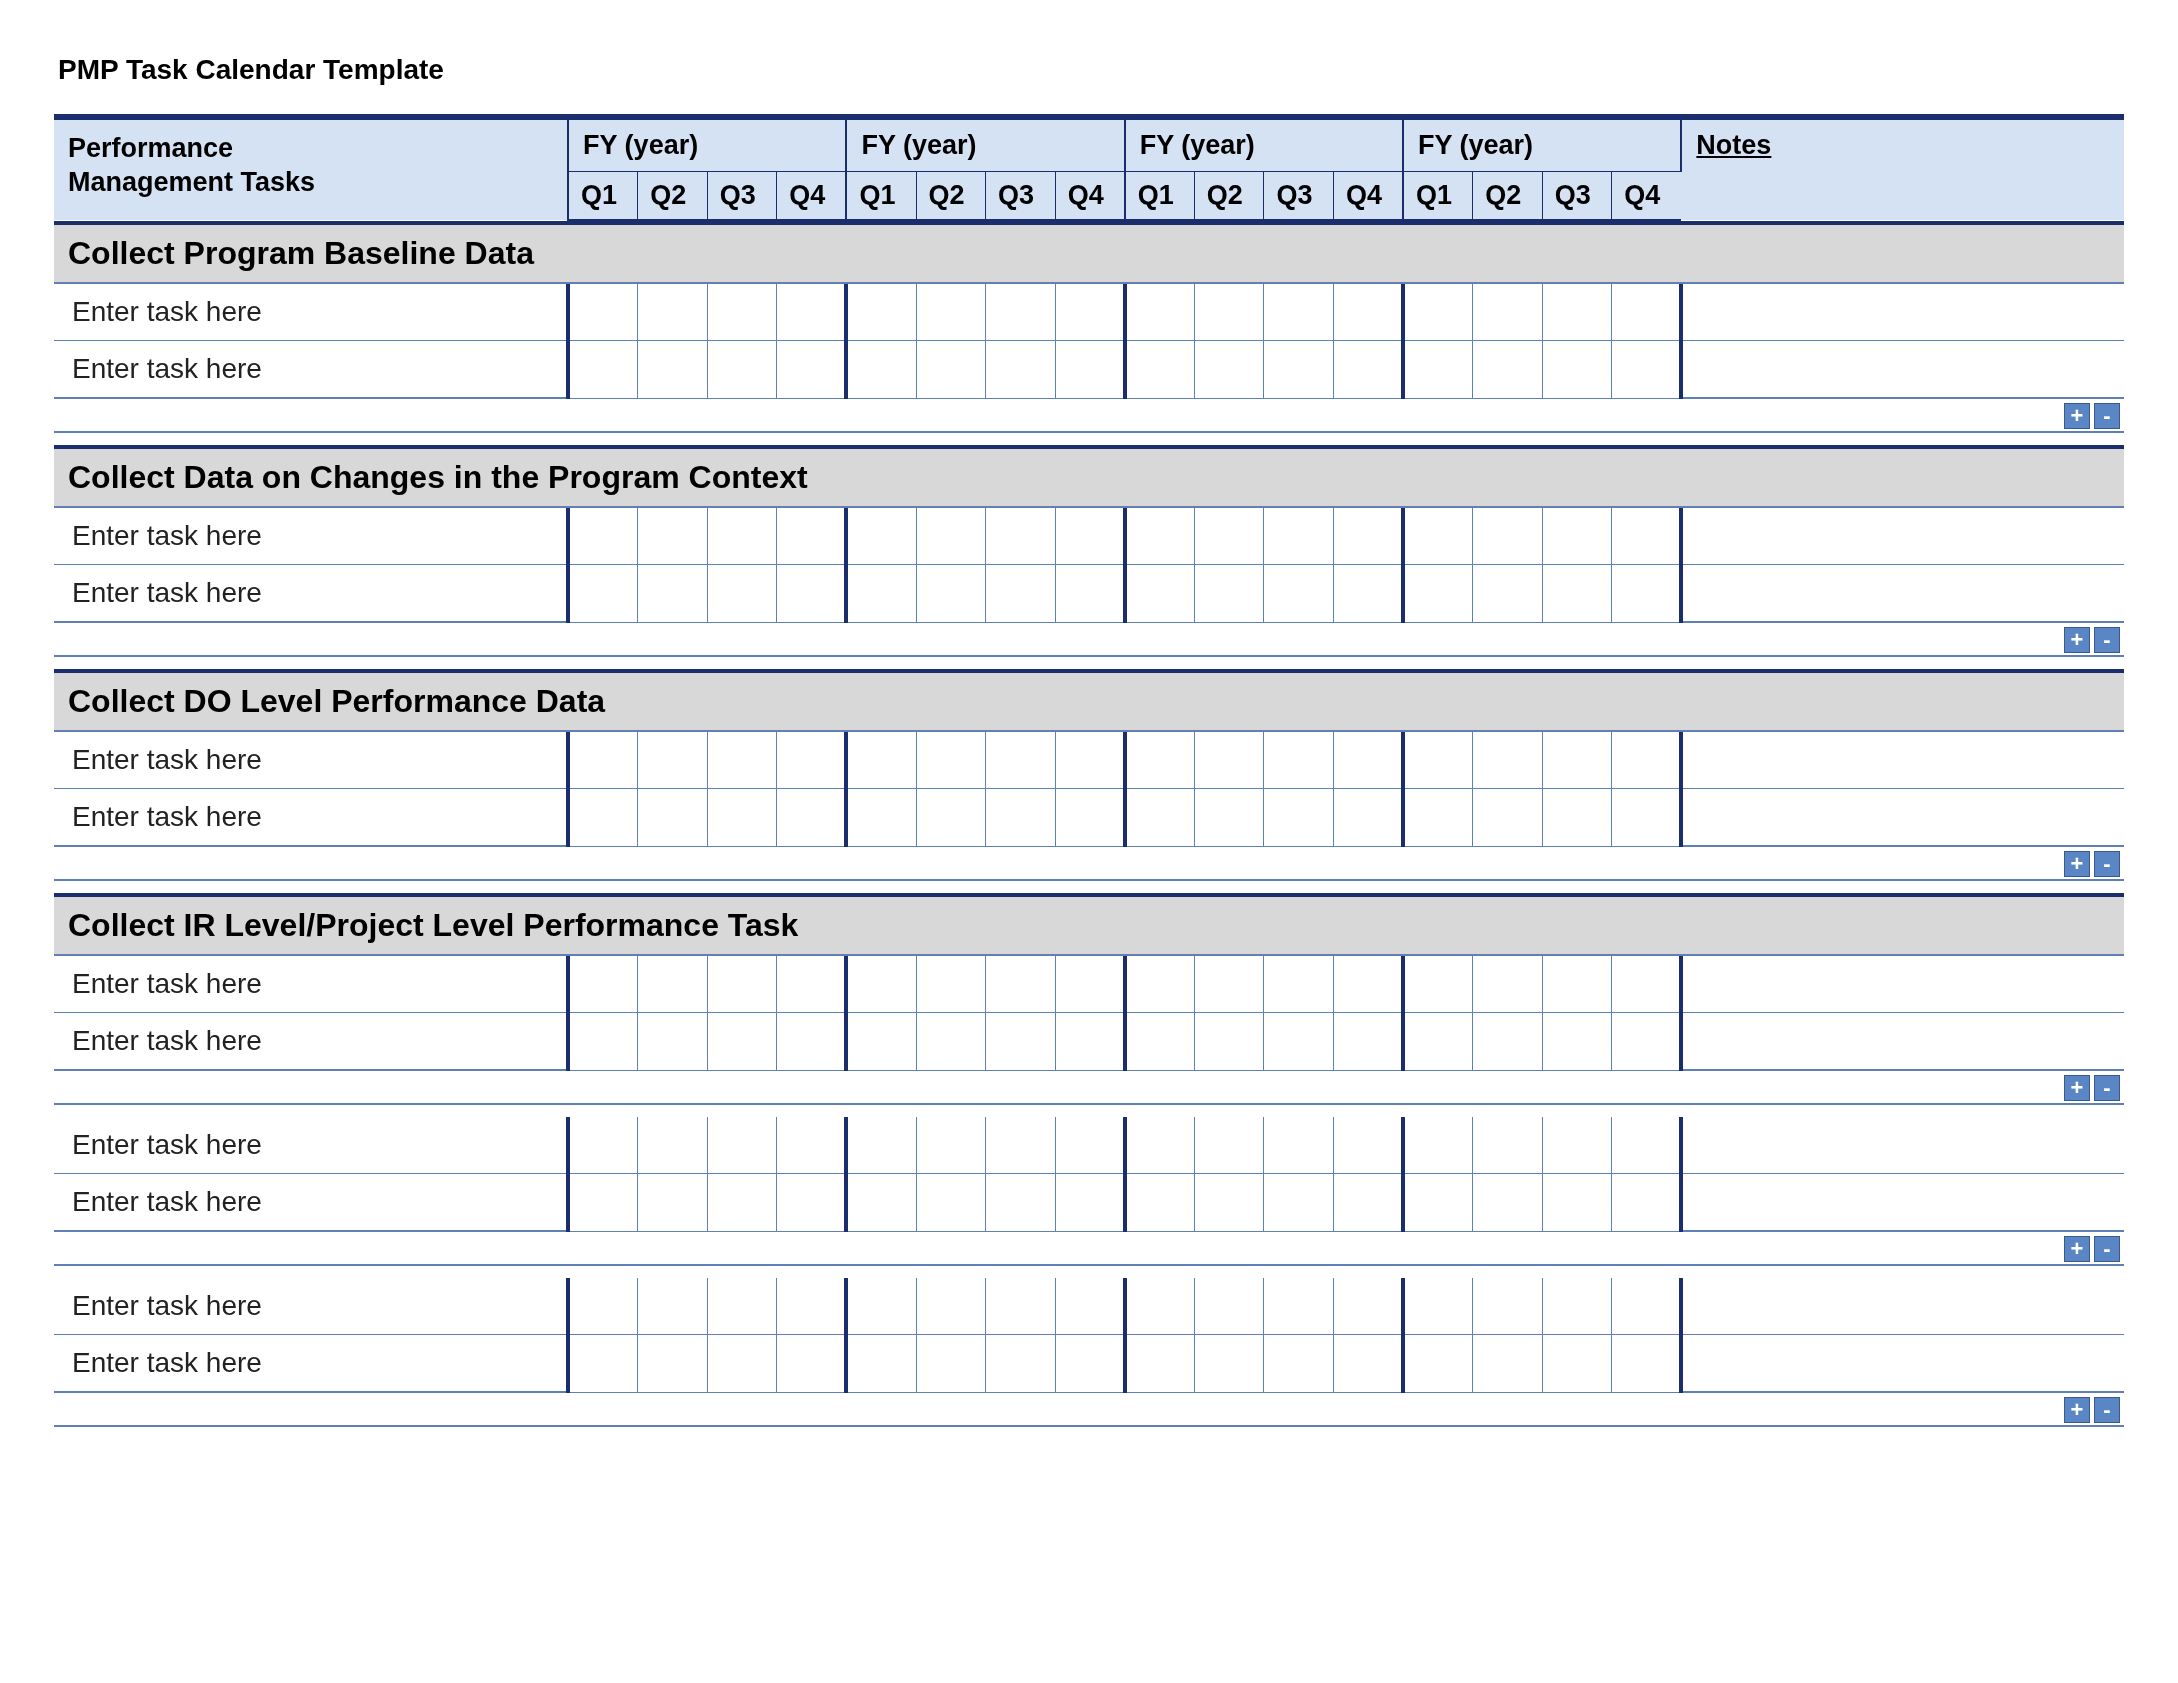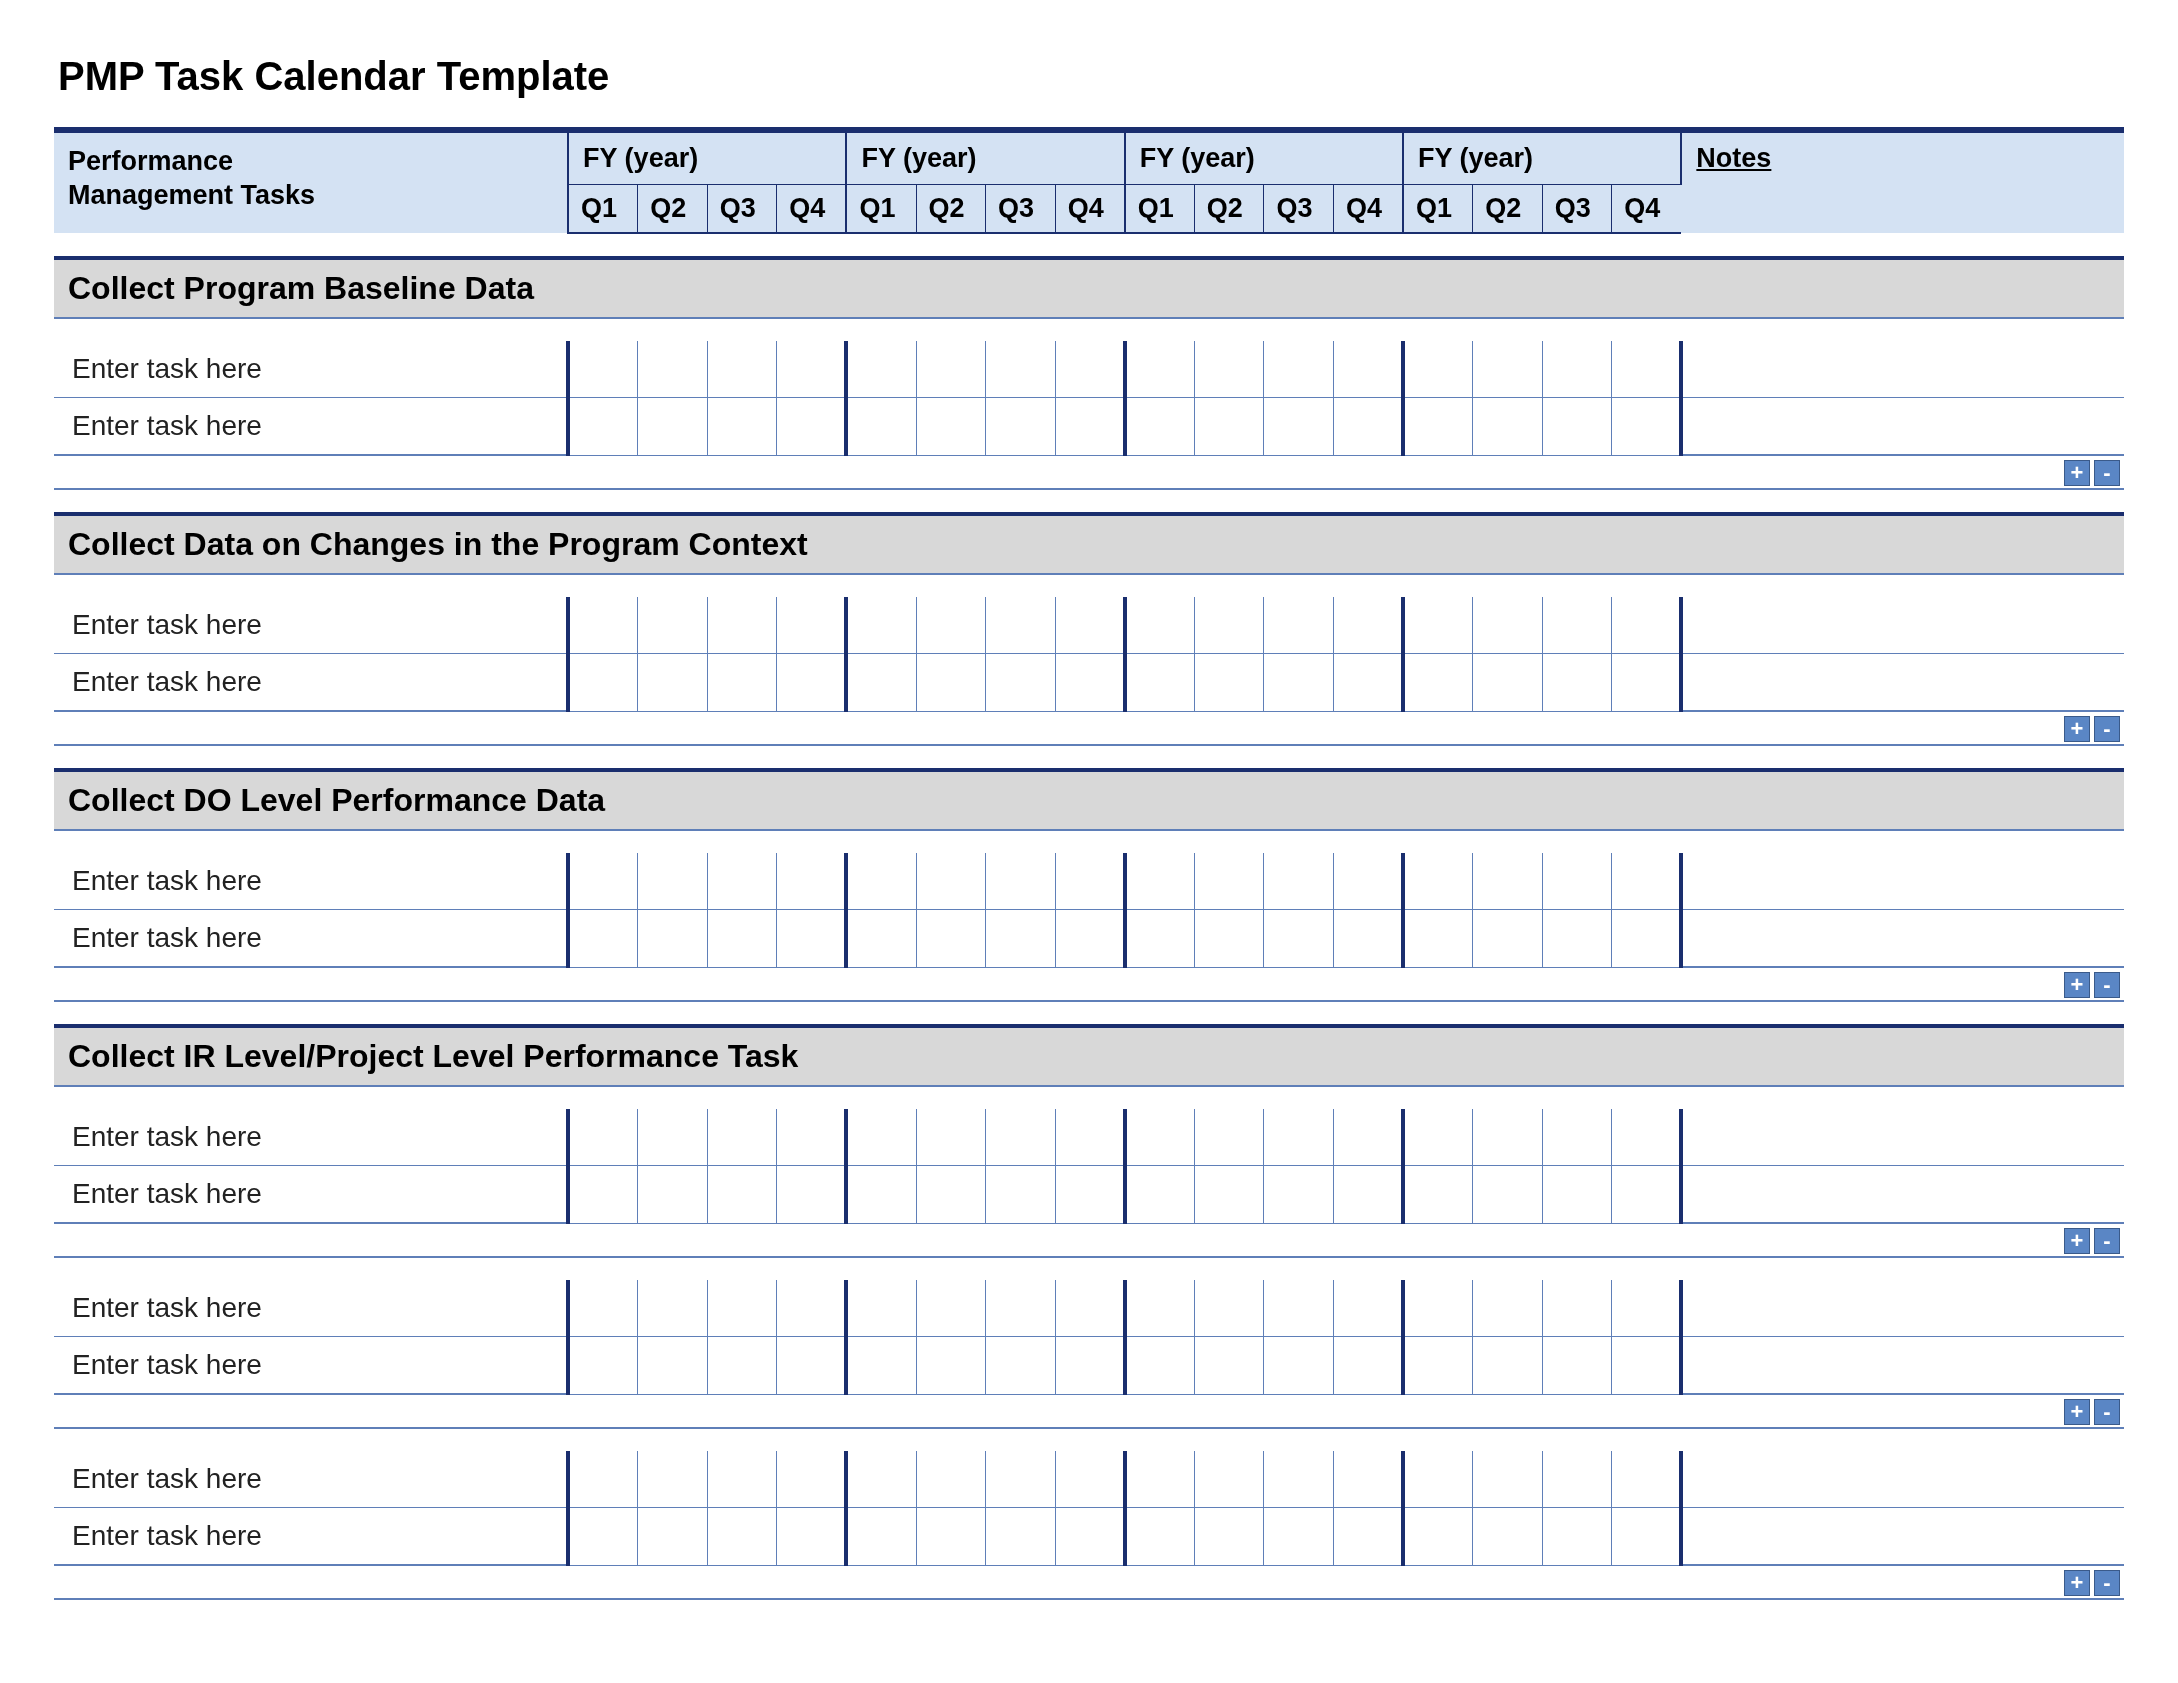--- a/index.html
+++ b/index.html
@@ -4,31 +4,30 @@
 <style>
 html,body{margin:0;padding:0;background:#fff;}
 body{
   font-family:Arial,Helvetica,sans-serif;
   width:2178px;
   height:1683px;
   box-sizing:border-box;
   padding:54px 54px 0 54px;
 }
 h1.title{
-  font-size:40px;
+  font-size:28px;
   font-weight:bold;
   margin:0 0 28px 4px;
 }
 .header-table,
 .section-table,
 .task-table{
   border-collapse:collapse;
   width:100%;
   table-layout:fixed;
-  margin-top:22px;
 }
 .col-tasks{width:495px;}
 .col-q{width:67px;}
 .col-notes{width:426px;}
 
 .header-row{
   background:#d4e2f3;
   border-top:6px solid #1a2e6e;
 }
 .header-table td,

